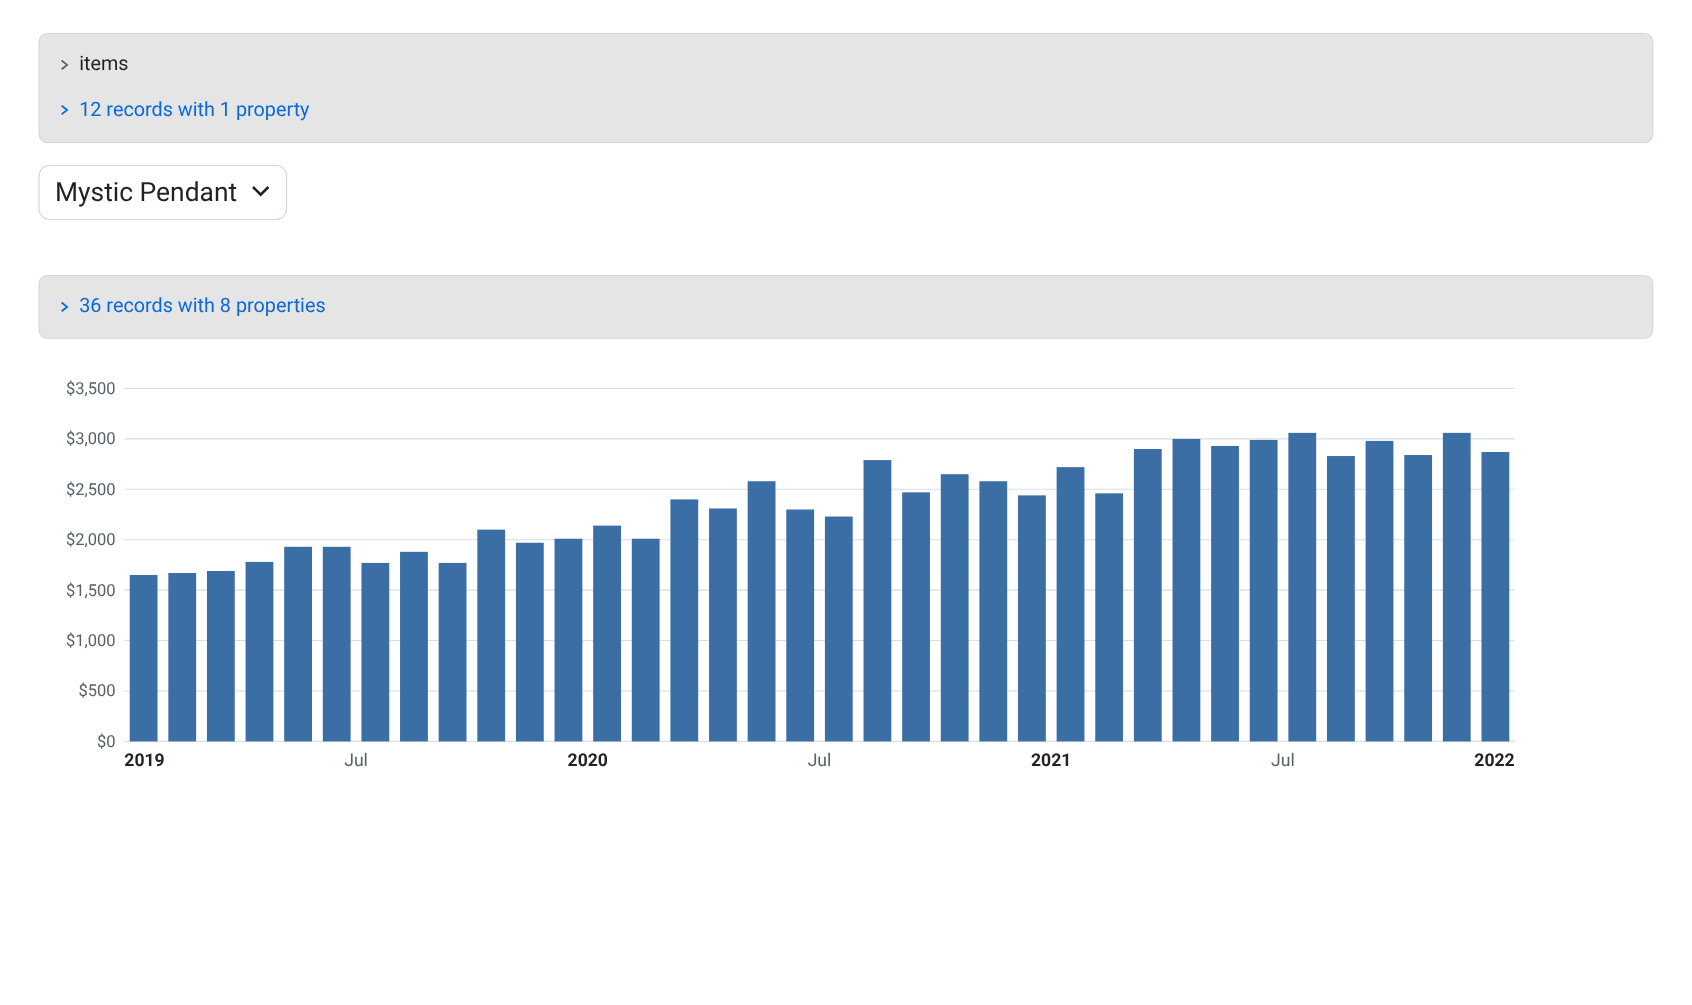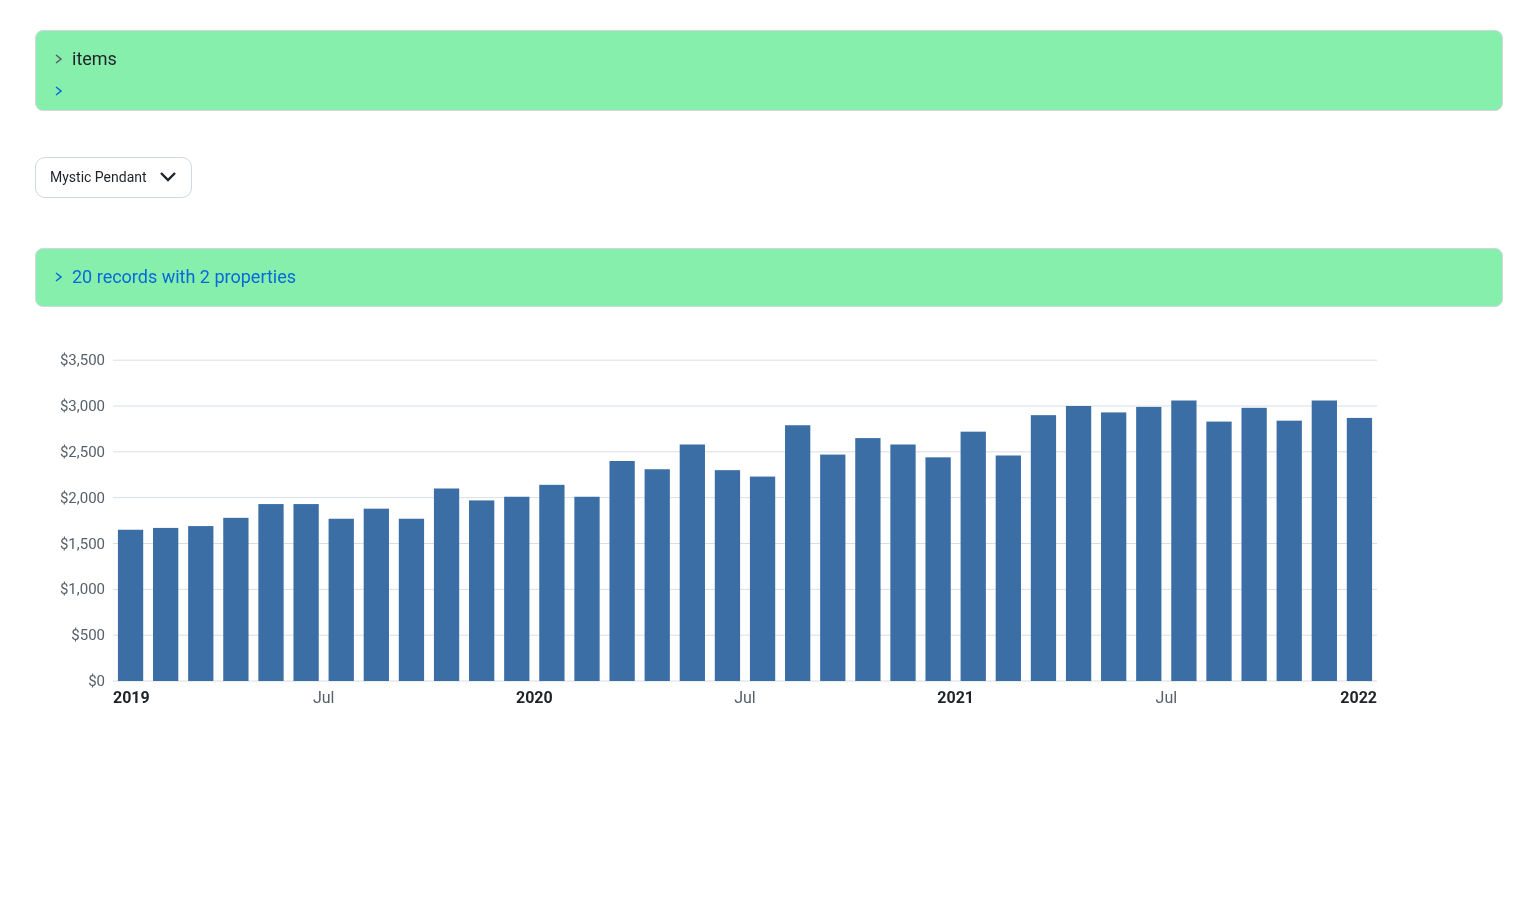--- a/index.html
+++ b/index.html
@@ -3,25 +3,25 @@
 <meta charset="utf-8">
 <style>
 * { box-sizing: border-box; margin: 0; padding: 0; }
 body {
   font-family: -apple-system, BlinkMacSystemFont, "Segoe UI", Roboto, Helvetica, Arial, sans-serif;
   background: #fff;
   padding: 30px 35px;
   color: #1f2328;
 }
 .data-card {
-  background: #86efac;
+  background: #e5e5e5;
   border: 1px solid #d0d7de;
   border-radius: 8px;
   padding: 14px 18px 14px 18px;
-  margin-bottom: 34px;
+  margin-bottom: 8px;
 }
 .card-row {
   display: flex;
   align-items: center;
   gap: 8px;
   font-size: 18px;
   line-height: 1.6;
 }
 .card-row + .card-row { margin-top: 12px; }
 .chevron {
@@ -30,21 +30,21 @@
   justify-content: center;
 }
 .name-text { color: #1f2328; }
 .link-text { color: #0969da; }
 .select-wrap {
   display: inline-flex;
   align-items: center;
   border: 1px solid #d0d7de;
   border-radius: 10px;
   padding: 10px 14px;
-  font-size: 14px;
+  font-size: 24px;
   gap: 12px;
   cursor: pointer;
   user-select: none;
   margin-bottom: 32px;
   margin-top: 12px;
 }
 .select-caret {
   font-size: 16px;
 }
 .gap { height: 18px; }
@@ -70,20 +70,21 @@
         </svg>
     </span>
     <span class="name-text">items</span>
   </div>
   <div class="card-row">
     <span class="chevron">
       <svg width="10" height="10" viewBox="0 0 10 10">
           <path d="M2 1 L7 5 L2 9" fill="none" stroke="#0969da" stroke-width="1.6"></path>
         </svg>
     </span>
+    <span class="link-text">12 records with 1 property</span>
   </div>
 </div>
 
 
 <div class="select-wrap">
   <span>Mystic Pendant</span>
   <span class="select-caret">
     <svg width="18" height="12" viewBox="0 0 18 12">
         <path d="M2 2 L9 9 L16 2" fill="none" stroke="#1f2328" stroke-width="2.4"></path>
       </svg>
@@ -93,21 +94,21 @@
 <div class="gap"></div>
 
 
 <div class="data-card">
   <div class="card-row">
     <span class="chevron">
       <svg width="10" height="10" viewBox="0 0 10 10">
           <path d="M2 1 L7 5 L2 9" fill="none" stroke="#0969da" stroke-width="1.6"></path>
         </svg>
     </span>
-    <span class="link-text">20 records with 2 properties</span>
+    <span class="link-text">36 records with 8 properties</span>
   </div>
 </div>
 
 
 <div class="chart-wrap">
   <svg class="chart" id="chart-svg" width="1360" height="370">
       <line x1="78" y1="340" x2="1342" y2="340" class="gridline"></line>
       <text x="70" y="345" text-anchor="end" class="ytick" font-size="15" fill="#57606a">$0</text>
       <line x1="78" y1="294.1666666666667" x2="1342" y2="294.1666666666667" class="gridline"></line>
       <text x="70" y="299.1666666666667" text-anchor="end" class="ytick" font-size="15" fill="#57606a">$500</text>

